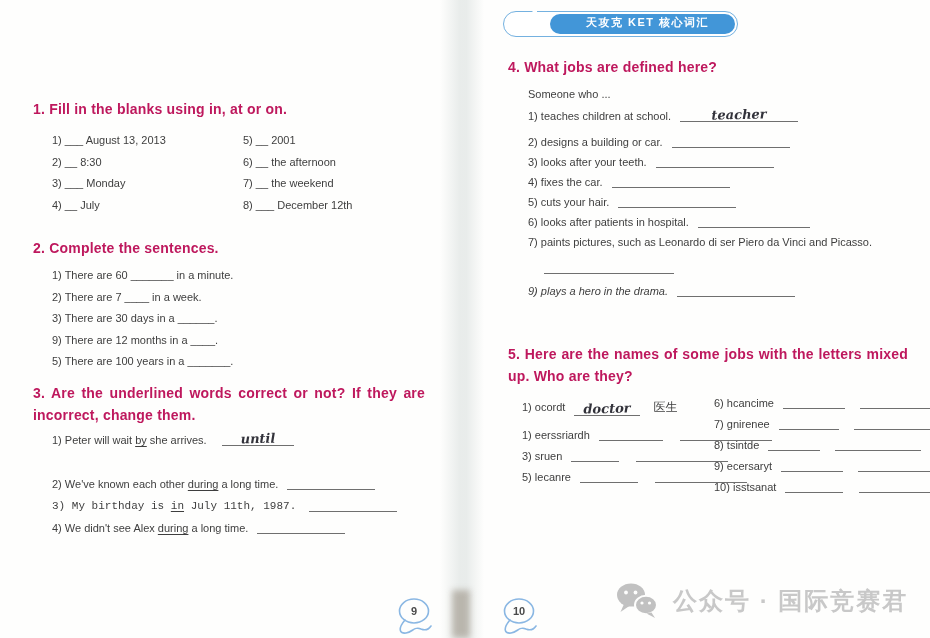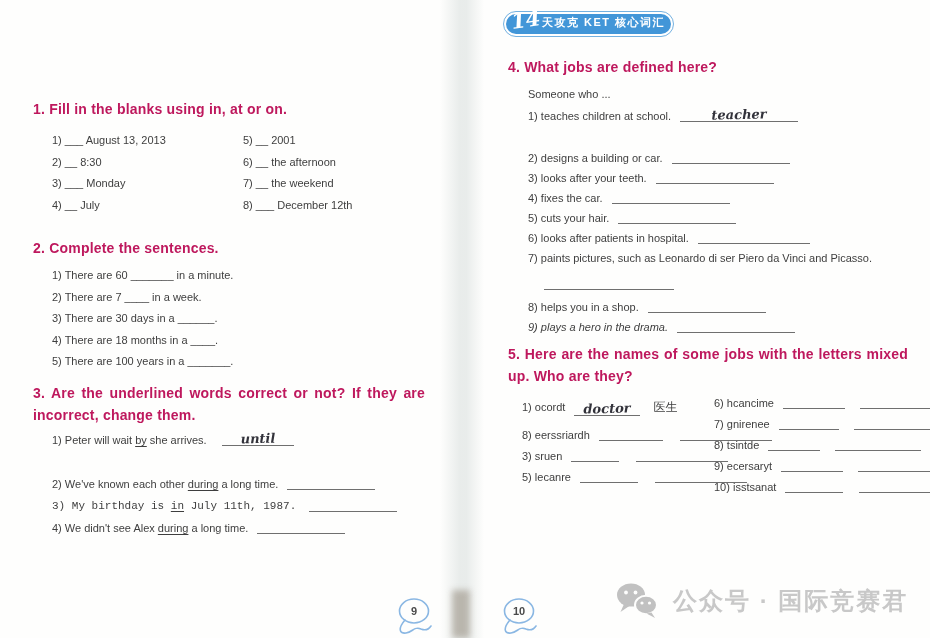--- a/index.html
+++ b/index.html
@@ -40,21 +40,21 @@
   .meaning{font-size:12px;margin-left:10px;}
   .intro{position:absolute;font-size:11px;color:#3e3e3e;}
   
   .badge{
     position:absolute;left:503px;top:11px;height:20px;
     border:1.6px solid #74b1e0;border-radius:14px;background:#fff;padding:2px;
   }
   .badge-inner{
     position:relative;height:100%;background:#4296d8;border-radius:10px;
     color:#fff;font-size:11px;font-weight:bold;letter-spacing:1.5px;
-    line-height:16px;padding:0 6px 0 36px;white-space:nowrap;
+    line-height:16px;padding:0 26px 0 36px;white-space:nowrap;margin-left:44px;
   }
   .badge-day{
     position:absolute;left:7px;top:-5px;font-family:"DejaVu Serif", serif;
     font-style:italic;font-weight:bold;font-size:21px;color:#fff;
     transform:rotate(-8deg);
   }
   
   .pagenum{position:absolute;width:38px;height:42px;}
   .pagenum text{font-family:"Liberation Sans", sans-serif;font-size:11px;font-weight:bold;fill:#4a4a4a;}
   
@@ -86,21 +86,21 @@
       <div class="row">7) __ the weekend</div>
       <div class="row">8) ___ December 12th</div>
     </div>
 
     <div class="h" style="left:33px;top:240px;">2. Complete the sentences.</div>
 
     <div class="list" style="left:52px;top:268px;">
       <div class="row">1) There are 60 _______ in a minute.</div>
       <div class="row">2) There are 7 ____ in a week.</div>
       <div class="row">3) There are 30 days in a ______.</div>
-      <div class="row">4) There are 18 months in a ____.</div>
+      <div class="row">9) There are 12 months in a ____.</div>
       <div class="row">5) There are 100 years in a _______.</div>
     </div>
 
     <div class="h" style="left:33px;top:385px;width:392px;">
       <span class="jline">3. Are the underlined words correct or not? If they are</span>
       <span class="jline2">incorrect, change them.</span>
     </div>
 
     <div class="list" style="left:52px;top:434px;">
       <div style="margin-bottom:32px;white-space:nowrap;">
@@ -136,21 +136,21 @@
     <div class="badge">
       <div class="badge-inner">天攻克 KET 核心词汇</div>
       <div class="badge-day">14</div>
     </div>
 
     <div class="h" style="left:508px;top:59px;">4. What jobs are defined here?</div>
 
     <div class="intro" style="left:528px;top:88px;">Someone who ...</div>
 
     <div class="list" style="left:528px;top:110px;">
-      <div style="margin-bottom:30px;white-space:nowrap;">
+      <div style="margin-bottom:14px;white-space:nowrap;">
         <span>1) teaches children at school.</span>
         <span class="blank" style="width:118px;"><span class="hand">teacher</span></span>
       </div>
       <div style="margin-bottom:8px;white-space:nowrap;">
         <span>2) designs a building or car.</span>
         <span class="blank" style="width:118px;"></span>
       </div>
       <div style="margin-bottom:8px;white-space:nowrap;">
         <span>3) looks after your teeth.</span>
         <span class="blank" style="width:118px;"></span>
@@ -165,44 +165,40 @@
       </div>
       <div style="margin-bottom:8px;white-space:nowrap;">
         <span>6) looks after patients in hospital.</span>
         <span class="blank" style="width:112px;"></span>
       </div>
       <div style="margin-bottom:0;white-space:nowrap;">
         <span>7) paints pictures, such as Leonardo di ser Piero da Vinci and Picasso.</span>
       </div>
       <div style="margin-top:14px;margin-bottom:11px;">
         <span class="blank" style="width:130px;margin-left:16px;"></span>
-      </div>
-      <div style="margin-bottom:8px;white-space:nowrap;">
-        <span>8) helps you in a shop.</span>
-        <span class="blank" style="width:118px;"></span>
       </div>
       <div style="white-space:nowrap;font-style:italic;">
         <span>9) plays a hero in the drama.</span>
         <span class="blank" style="width:118px;"></span>
       </div>
     </div>
 
     <div class="h" style="left:508px;top:346px;width:400px;">
       <span class="jline">5. Here are the names of some jobs with the letters mixed</span>
       <span class="jline2">up. Who are they?</span>
     </div>
 
     <div class="list" style="left:522px;top:399px;">
       <div style="margin-bottom:13px;white-space:nowrap;">
         <span>1) ocordt</span>
         <span class="blank" style="width:66px;"><span class="hand">doctor</span></span>
         <span class="meaning">医生</span>
       </div>
       <div style="margin-bottom:9px;white-space:nowrap;">
-        <span>8) eerssriardh</span>
+        <span>1) eerssriardh</span>
         <span class="blank" style="width:64px;"></span>
         <span class="blank" style="width:92px;margin-left:14px;"></span>
       </div>
       <div style="margin-bottom:9px;white-space:nowrap;">
         <span>3) sruen</span>
         <span class="blank" style="width:48px;"></span>
         <span class="blank" style="width:92px;margin-left:14px;"></span>
       </div>
       <div style="white-space:nowrap;">
         <span>5) lecanre</span>

